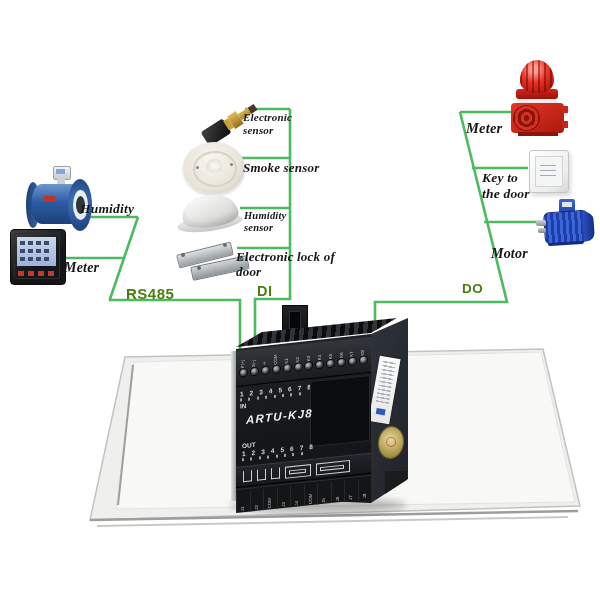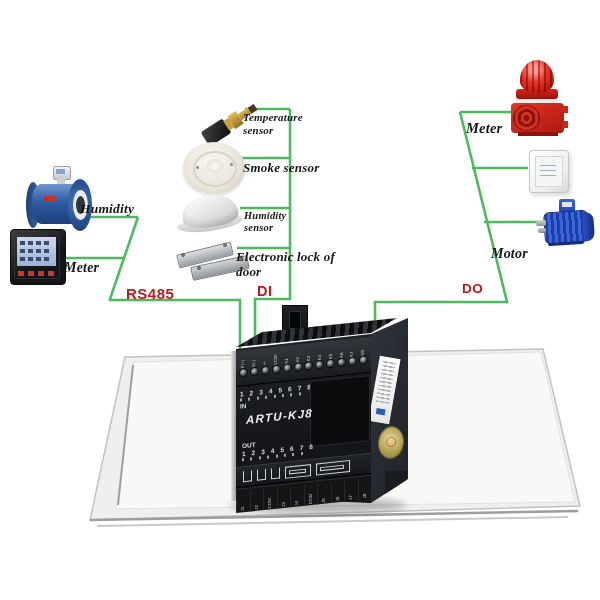--- a/index.html
+++ b/index.html
@@ -4,21 +4,21 @@
 <style>
   html,body{margin:0;padding:0;background:#ffffff;}
   .stage{position:relative;width:600px;height:600px;background:#ffffff;overflow:hidden;
          font-family:"Liberation Serif", serif;}
   .stage svg.wires{position:absolute;left:0;top:0;z-index:1;}
 
   
   .lbl{position:absolute;z-index:5;font-style:italic;font-weight:600;color:#161616;
        line-height:1.18;letter-spacing:.2px;}
   .bus{position:absolute;z-index:5;font-family:"Liberation Sans",sans-serif;
-       font-weight:bold;color:#b91c1c;letter-spacing:.5px;}
+       font-weight:bold;color:#4d7c0f;letter-spacing:.5px;}
 
   
   .art{position:absolute;z-index:2;}
   .art *{position:absolute;}
 
   
   .fm-head{left:27px;top:0;width:16px;height:12px;background:linear-gradient(#f4f5f6,#c6cacd);border-radius:2px;border:1px solid #9aa0a4;}
   .fm-screen{left:30px;top:3px;width:9px;height:5px;background:#7fa8d9;}
   .fm-neck{left:31px;top:12px;width:8px;height:6px;background:#cdd1d5;}
   .fm-body{left:6px;top:18px;width:52px;height:40px;background:linear-gradient(180deg,#6d97cc,#2d5ca3 45%,#1c3f77);border-radius:10px/16px;}
@@ -395,23 +395,24 @@
             <span>J8</span>
           </span>
       </div>
     </div>
   </div>
 
   <div class="lbl" style="left:80px;top:201px;font-size:13.5px;">Humidity</div>
   <div class="lbl" style="left:64px;top:260px;font-size:14px;">Meter</div>
   <div class="bus" style="left:126px;top:285px;font-size:15px;">RS485</div>
 
-  <div class="lbl" style="left:243px;top:111px;width:68px;font-size:11px;">Temperature sensor</div>
+  <div class="lbl" style="left:243px;top:111px;width:68px;font-size:11px;">Electronic sensor</div>
   <div class="lbl" style="left:243px;top:160px;width:90px;font-size:13px;">Smoke sensor</div>
   <div class="lbl" style="left:244px;top:210px;width:52px;font-size:10.5px;font-style:italic;">Humidity sensor</div>
   <div class="lbl" style="left:236px;top:249px;width:100px;font-size:13px;">Electronic lock of door</div>
   <div class="bus" style="left:257px;top:283px;font-size:14.5px;">DI</div>
 
   <div class="lbl" style="left:466px;top:120px;font-size:14.5px;">Meter</div>
+  <div class="lbl" style="left:482px;top:170px;width:54px;font-size:13.5px;">Key to the door</div>
   <div class="lbl" style="left:491px;top:218px;font-size:14px;margin-top:28px;">Motor</div>
   <div class="bus" style="left:462px;top:281px;font-size:13.5px;">DO</div>
 
 </div>
 
 </body></html>

